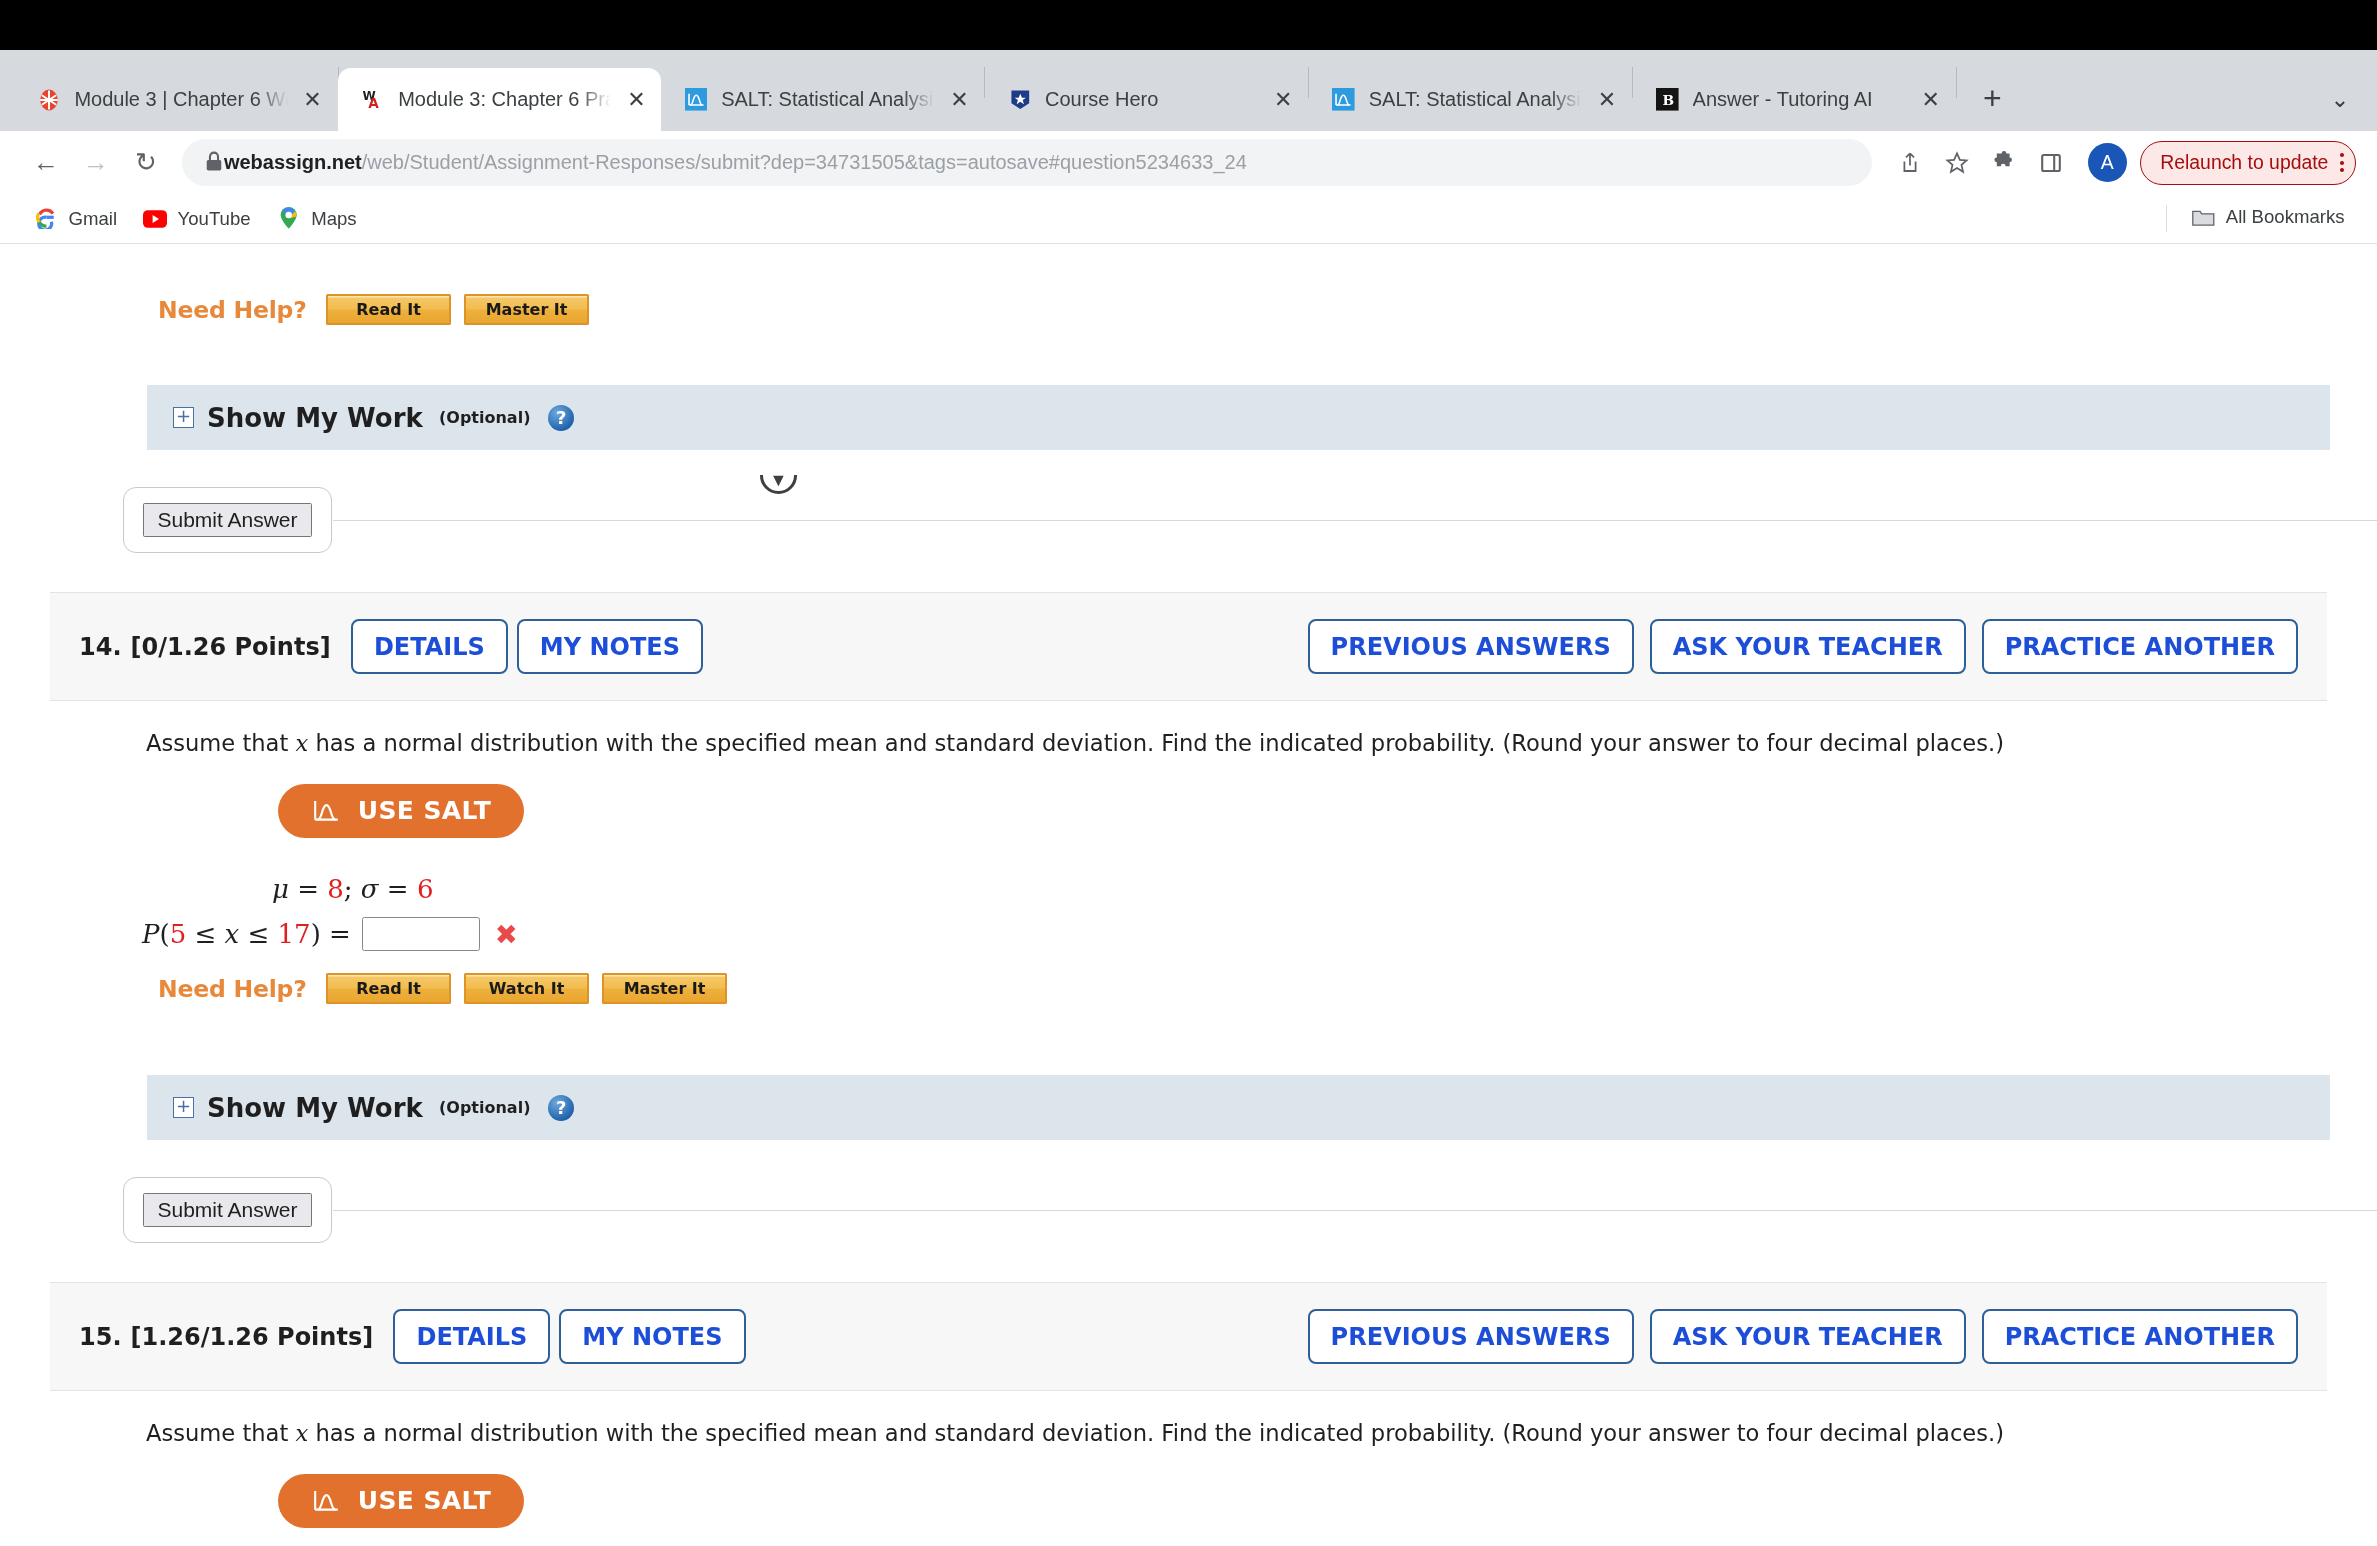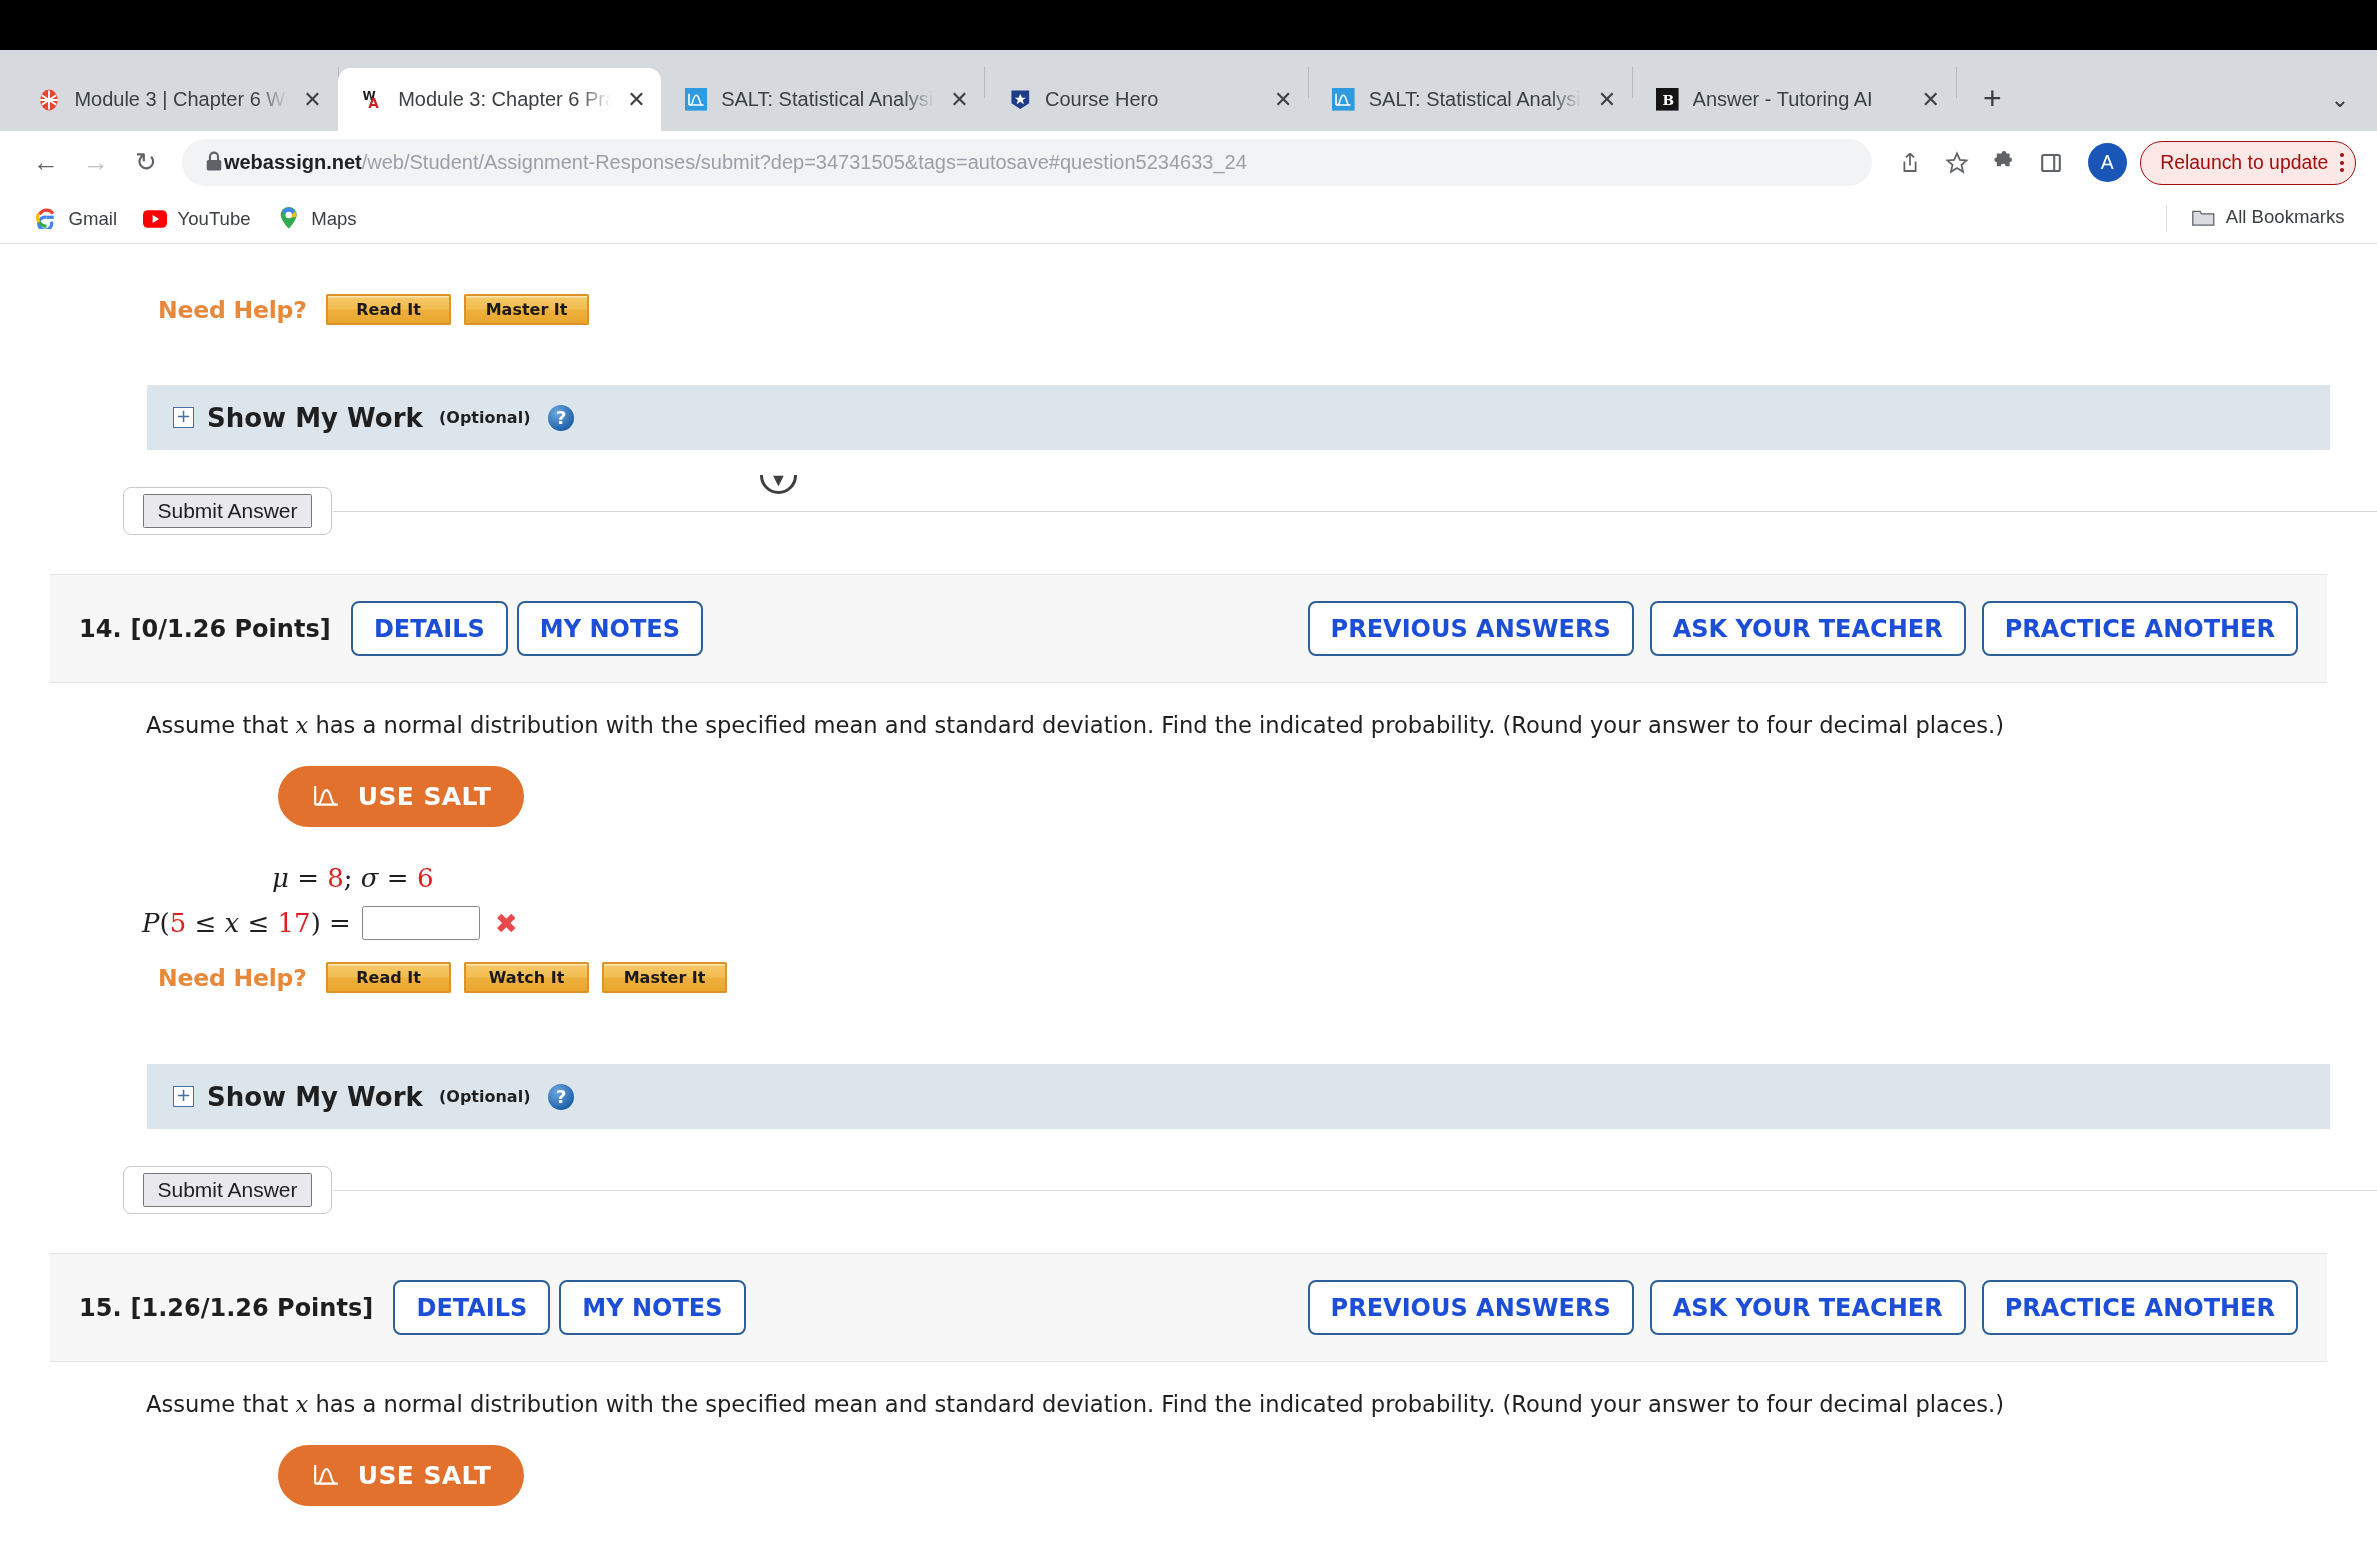--- a/index.html
+++ b/index.html
@@ -136,22 +136,22 @@
   .sw-opt { font-size: 16px; font-weight: bold; color: #1f1f1f;
     font-family: "DejaVu Sans", sans-serif; margin-left: 3.2px; }
   .qmark {
     width: 26px; height: 26px; border-radius: 50%;
     background: radial-gradient(circle at 35% 30%, #6ea8e0, #1d5fa8 75%);
     color: #fff; font-size: 18px; font-weight: bold; text-align: center;
     line-height: 26px; font-family: "DejaVu Sans", sans-serif; margin-left: 4.9px;
   }
 
   .submit-wrap {
-    margin-left: 123px; width: 209px; height: 48px;
-    border: 0.8px solid #c9c9c9; border-radius: 8px;
+    margin-left: 123px; width: 209px; height: 66px;
+    border: 0.8px solid #c9c9c9; border-radius: 13px;
     display: flex; align-items: center; justify-content: center;
     position: relative; background: #fff;
   }
   .submit-rule { position: absolute; left: 209px; top: 50%; width: 2127px;
     height: 0.8px; background: #d8d8d8; }
   .submit-btn {
     background: #e9e9ed; border: 1.6px solid #767676; border-radius: 1.6px;
     font-size: 21px; color: #1f1f1f; padding: 4px 13.7px;
     font-family: "Liberation Sans", sans-serif;
   }
@@ -171,21 +171,21 @@
     font-family: "DejaVu Sans", sans-serif;
     padding: 11.3px 21px; white-space: nowrap;
   }
   .qheader-right { margin-left: auto; display: flex; gap: 16px; }
 
   .qtext { font-size: 22.6px; color: #1f1f1f; padding: 29px 0 0 146px;
     font-family: "DejaVu Sans", sans-serif; }
   .qtext i { font-family: "DejaVu Serif", serif; font-style: italic; }
 
   .salt-btn {
-    margin: 27.5px 0 0 278px; width: 246px; height: 61px;
+    margin: 27.5px 0 0 278px; width: 246px; height: 54px;
     background: #E2712D; border-radius: 32px; color: #fff;
     display: flex; align-items: center; justify-content: center; gap: 16px;
     font-size: 25px; font-weight: bold; font-family: "DejaVu Sans", sans-serif;
     letter-spacing: 0.4px;
   }
 
   .mathline { font-family: "DejaVu Serif", serif; font-size: 26px; color: #1f1f1f; }
   .mathline .red { color: #e02020; }
   .mathline .it { font-style: italic; }
   .mu-row { padding: 0 14px 0 272px; margin-top: 36px; }

